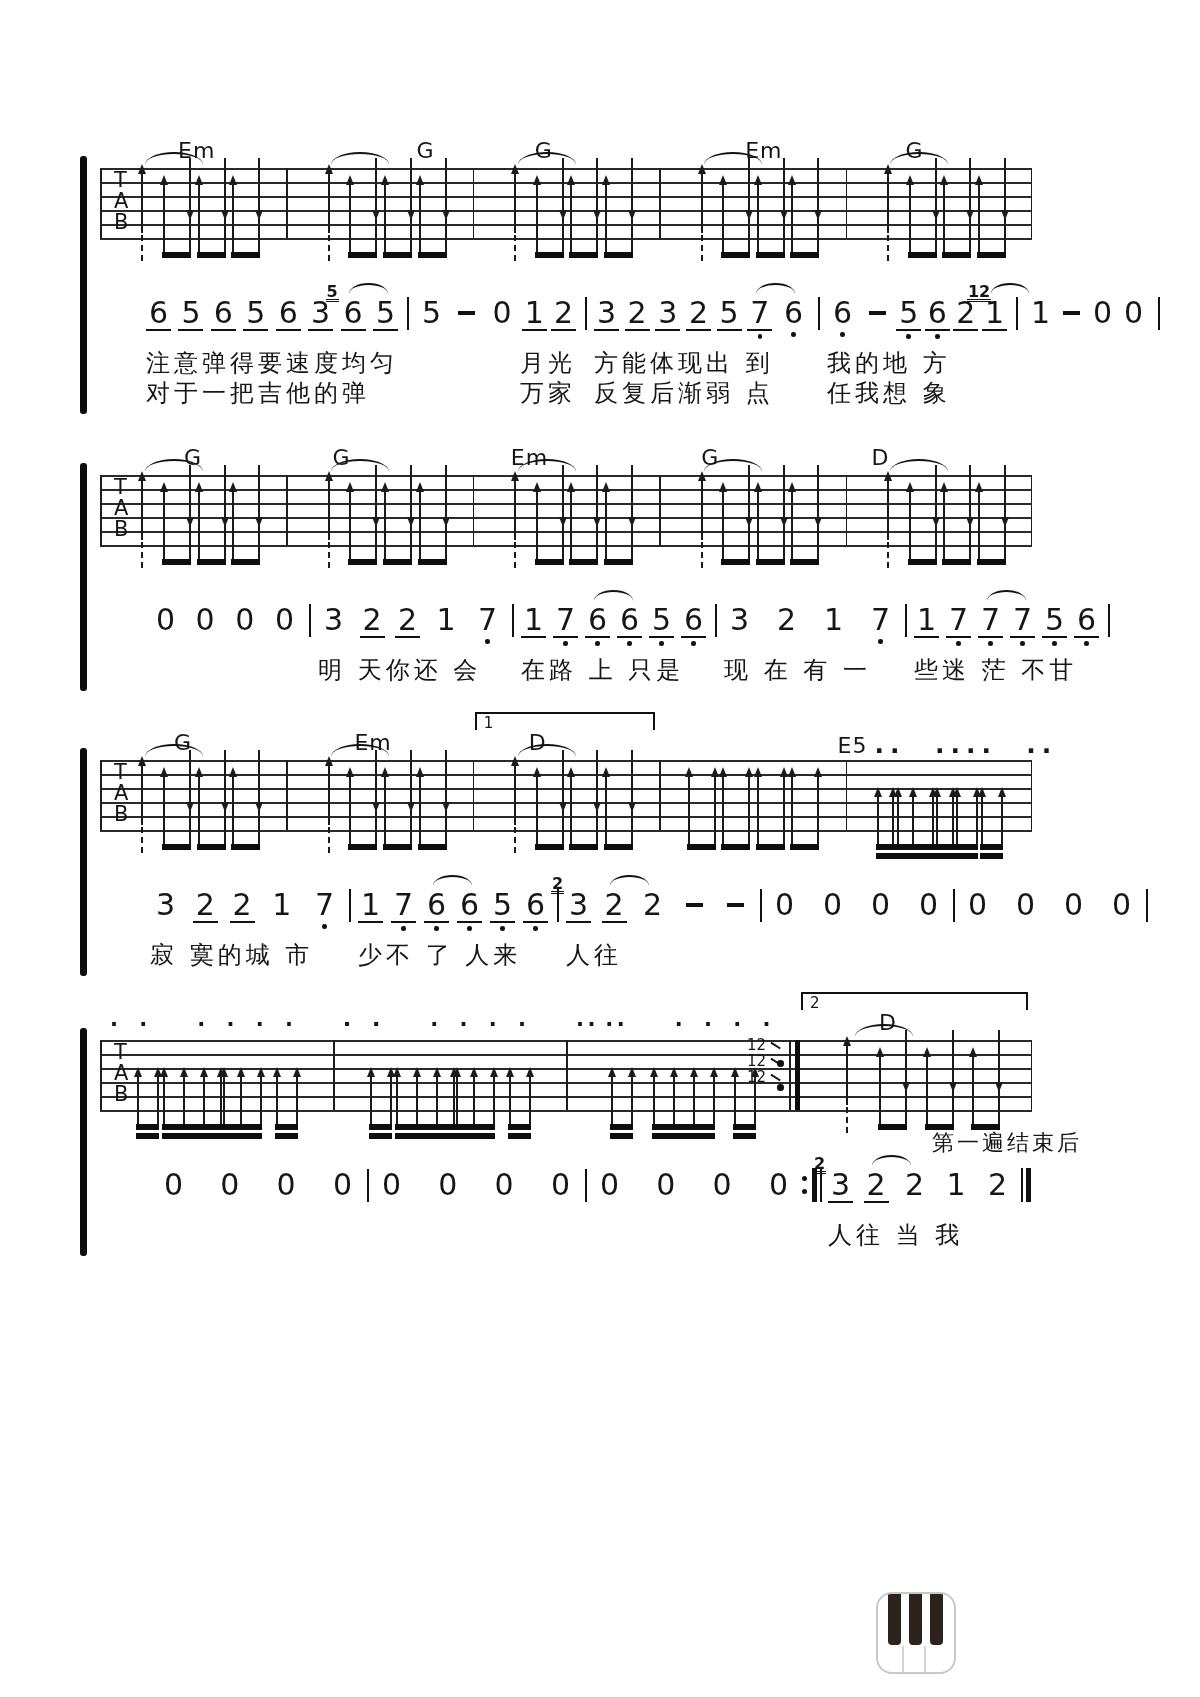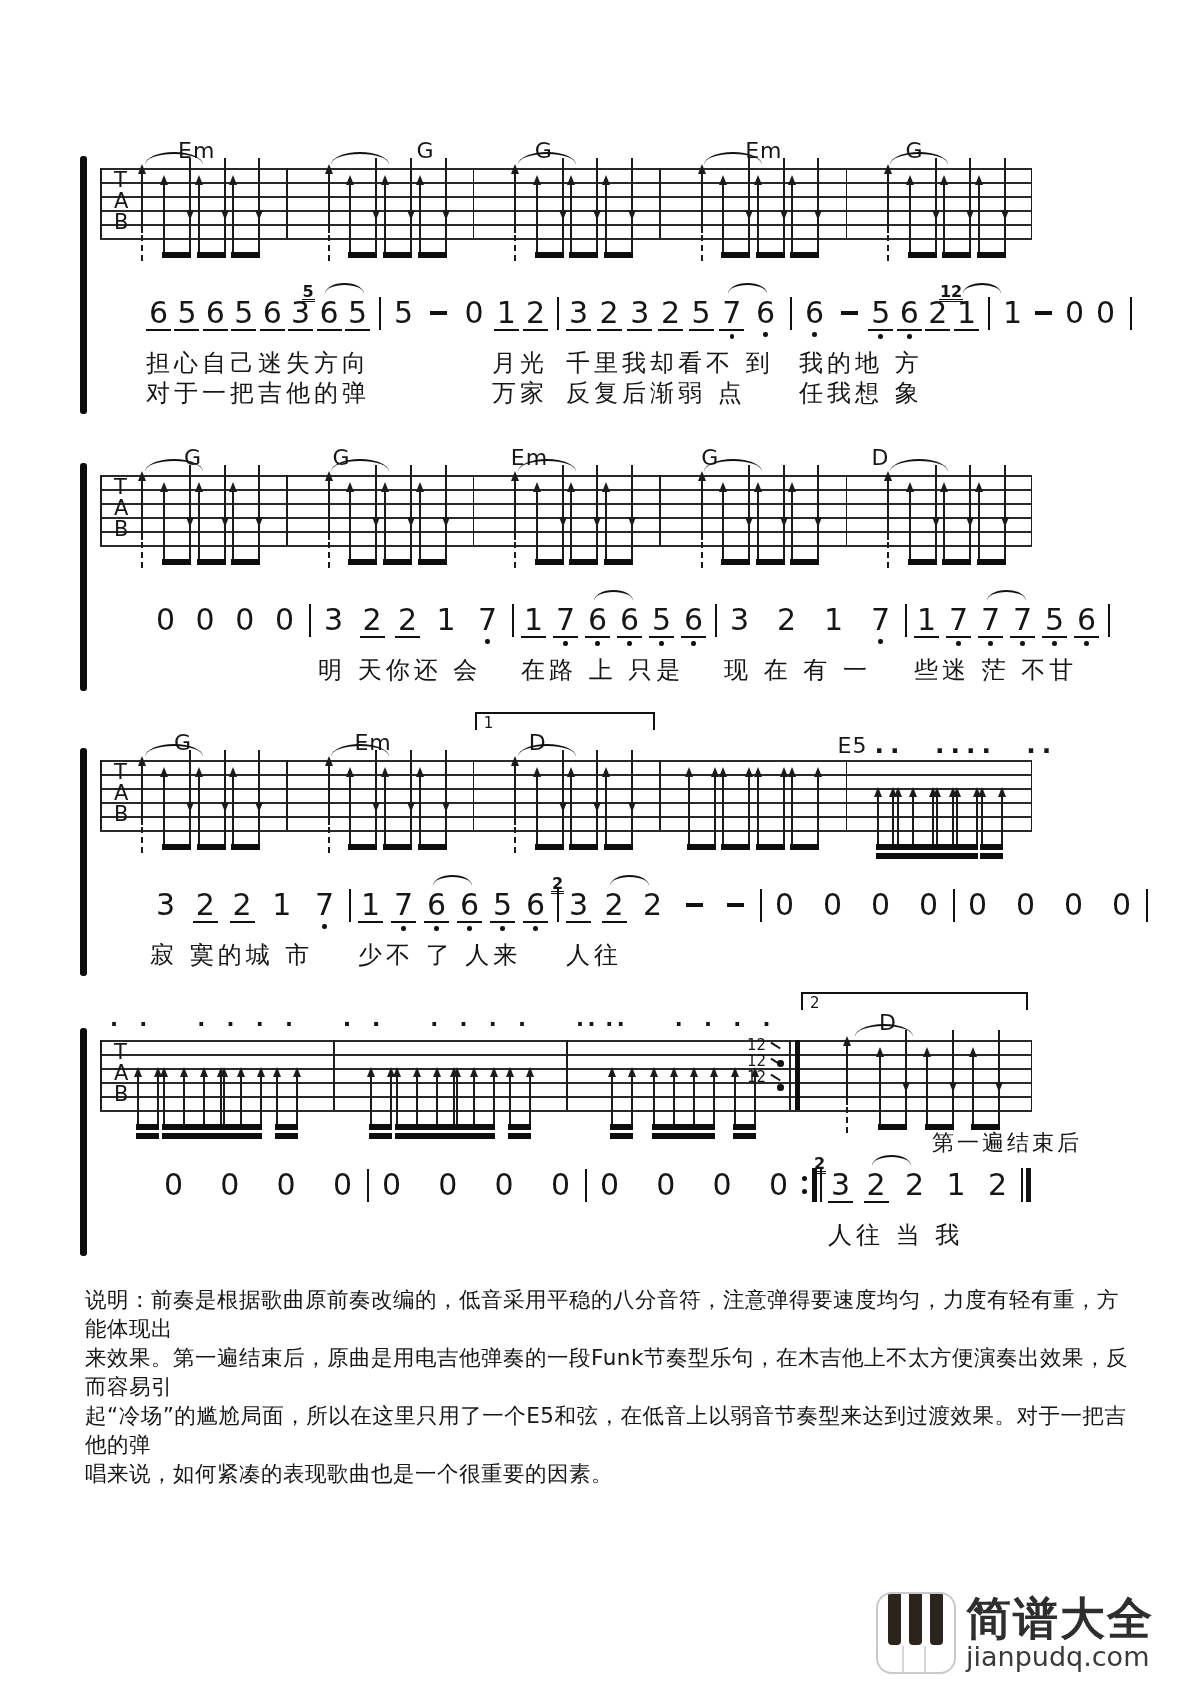--- a/index.html
+++ b/index.html
@@ -199,21 +199,21 @@
               </div>
               <div class="note ul" style="width: 25px;">
                 <div class="narc"></div>
                 <div class="grace">5</div>
                 <div class="nd">6</div>
               </div>
               <div class="note ul" style="width: 25px;">
                 <div class="nd">5</div>
               </div>
             </div>
-            <div class="lyr">担心自己迷失方向</div>
+            <div class="lyr">注意弹得要速度均匀</div>
             <div class="lyr">对于一把吉他的弹</div>
           </div>
           <div class="jbar"></div>
           <div class="jm" style="min-width: 160px; margin-right: 2px;">
             <div class="nrow">
               <div class="note" style="width: 31px;">
                 <div class="nd">5</div>
               </div>
               <div class="ndash"></div>
               <div class="note" style="width: 31px;">
@@ -250,21 +250,21 @@
               <div class="note ul" style="width: 25px;">
                 <div class="narc"></div>
                 <div class="nd">7</div>
                 <div class="ldot"></div>
               </div>
               <div class="note" style="width: 31px;">
                 <div class="nd">6</div>
                 <div class="ldot"></div>
               </div>
             </div>
-            <div class="lyr">千里我却看不 到</div>
+            <div class="lyr">方能体现出 到</div>
             <div class="lyr">反复后渐弱 点</div>
           </div>
           <div class="jbar"></div>
           <div class="jm" style="min-width: 180px; margin-right: 2px;">
             <div class="nrow">
               <div class="note" style="width: 31px;">
                 <div class="nd">6</div>
                 <div class="ldot"></div>
               </div>
               <div class="ndash"></div>
@@ -995,30 +995,22 @@
             <div class="lyr">人往 当 我</div>
           </div>
           <div class="jrep">
             <div class="b2"></div>
             <div class="b1"></div>
           </div>
         </div>
       </div>
     </div>
   <div class="repeat-hint">第一遍结束后</div>
-  <p class="explain">说明：前奏是根据歌曲原前奏改编的，低音采用平稳的八分音符，注意弹得要速度均匀，力度有轻有重，方能体现出
-来效果。第一遍结束后，原曲是用电吉他弹奏的一段Funk节奏型乐句，在木吉他上不太方便演奏出效果，反而容易引
-起“冷场”的尴尬局面，所以在这里只用了一个E5和弦，在低音上以弱音节奏型来达到过渡效果。对于一把吉他的弹
-唱来说，如何紧凑的表现歌曲也是一个很重要的因素。</p>
   <div class="watermark">
     <div class="piano">
       <div class="pk" style="left:10px"></div>
       <div class="pk" style="left:31px"></div>
       <div class="pk" style="left:52px"></div>
       <div class="pw" style="left:24px"></div>
       <div class="pw" style="left:46px"></div>
     </div>
-    <div class="wmtext">
-      <div class="wmbrand">简谱大全</div>
-      <div class="wmsite">jianpudq.com</div>
-    </div>
   </div>
 </div>
 
 </body></html>

